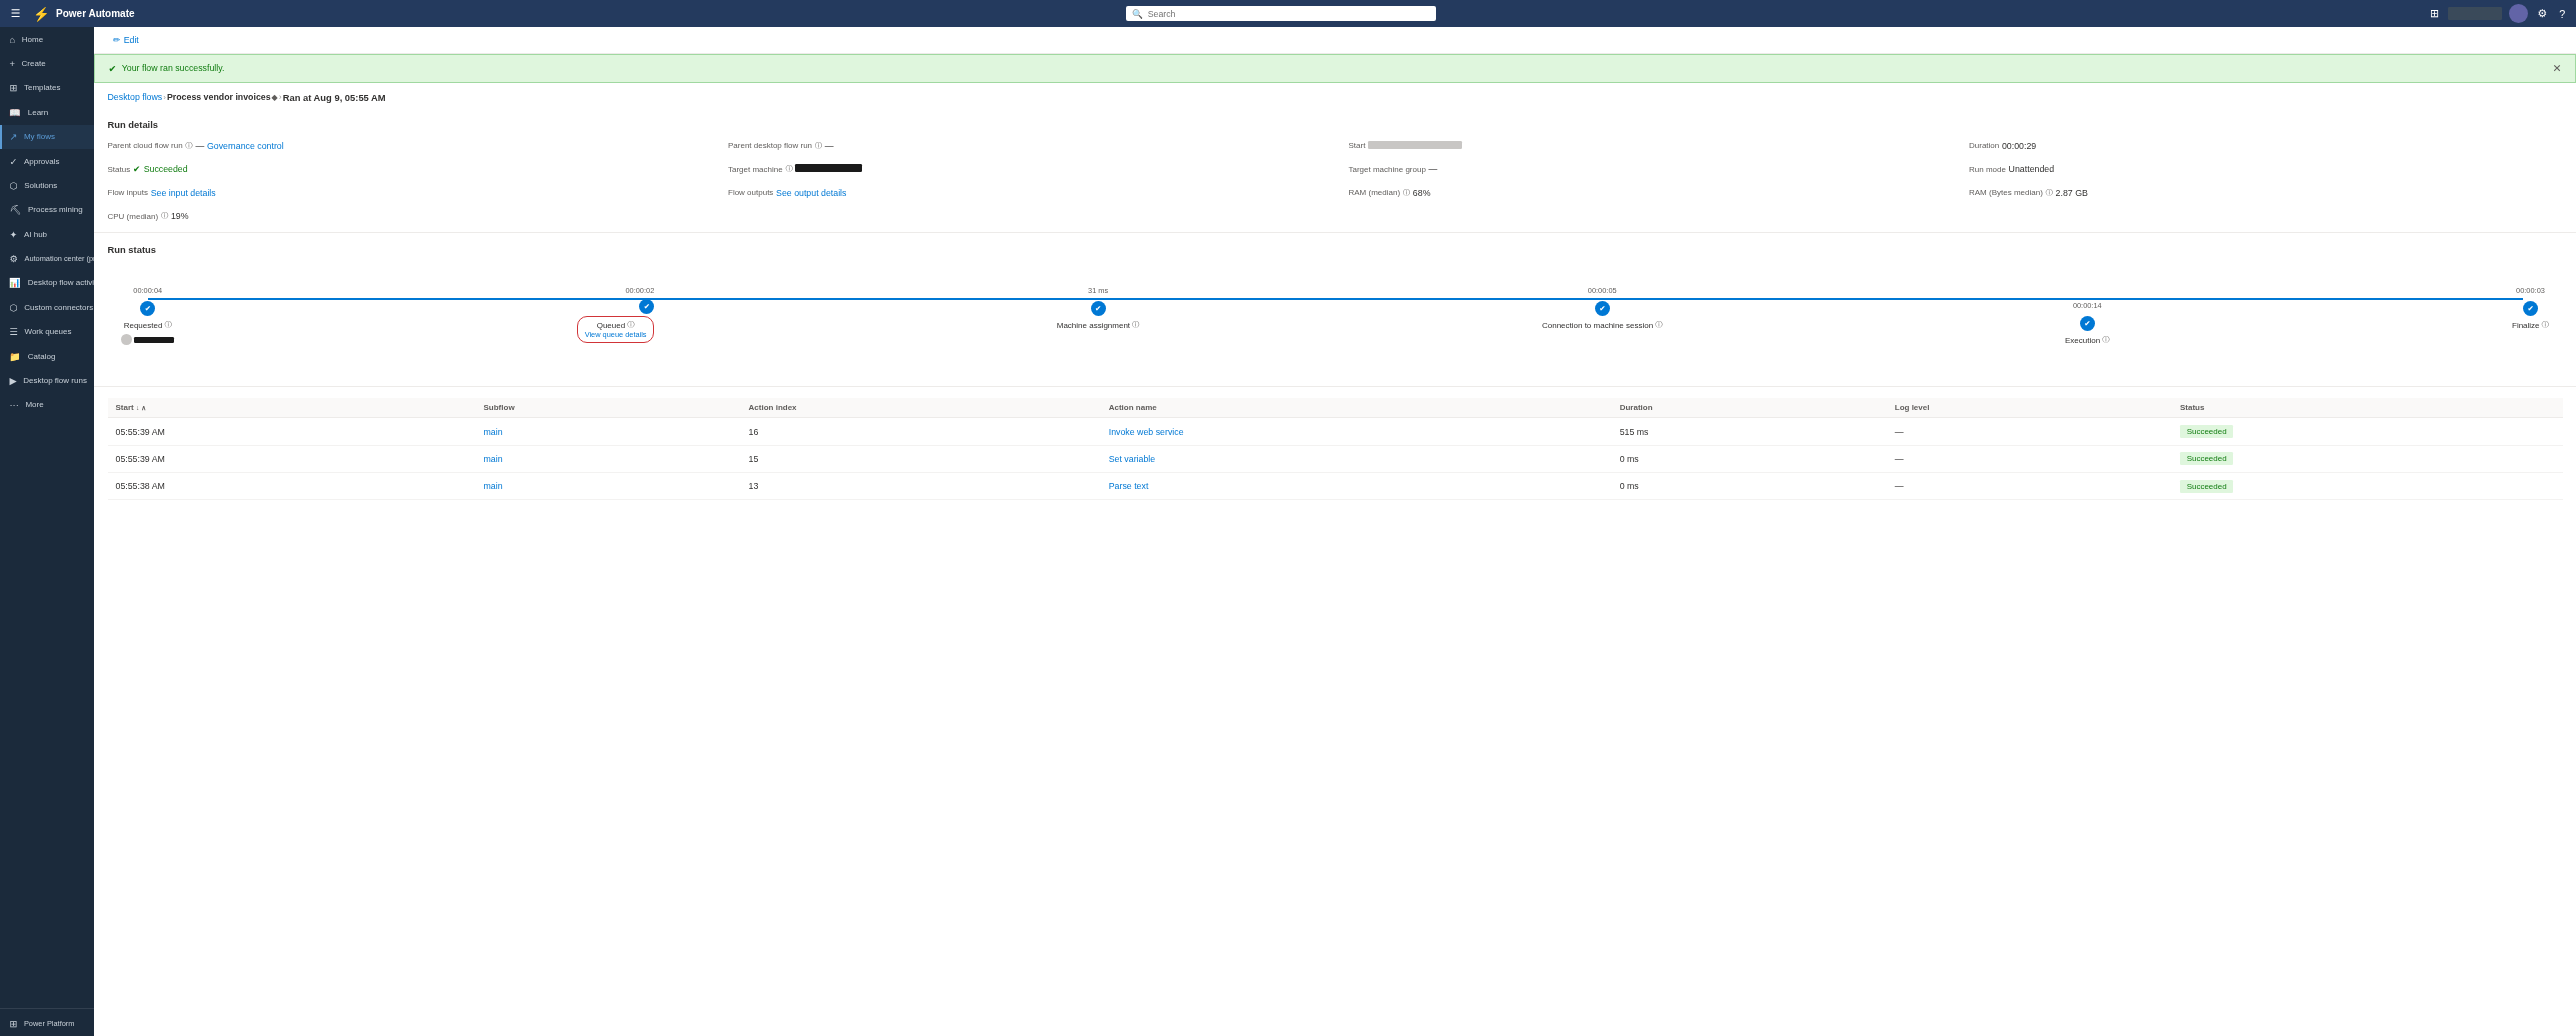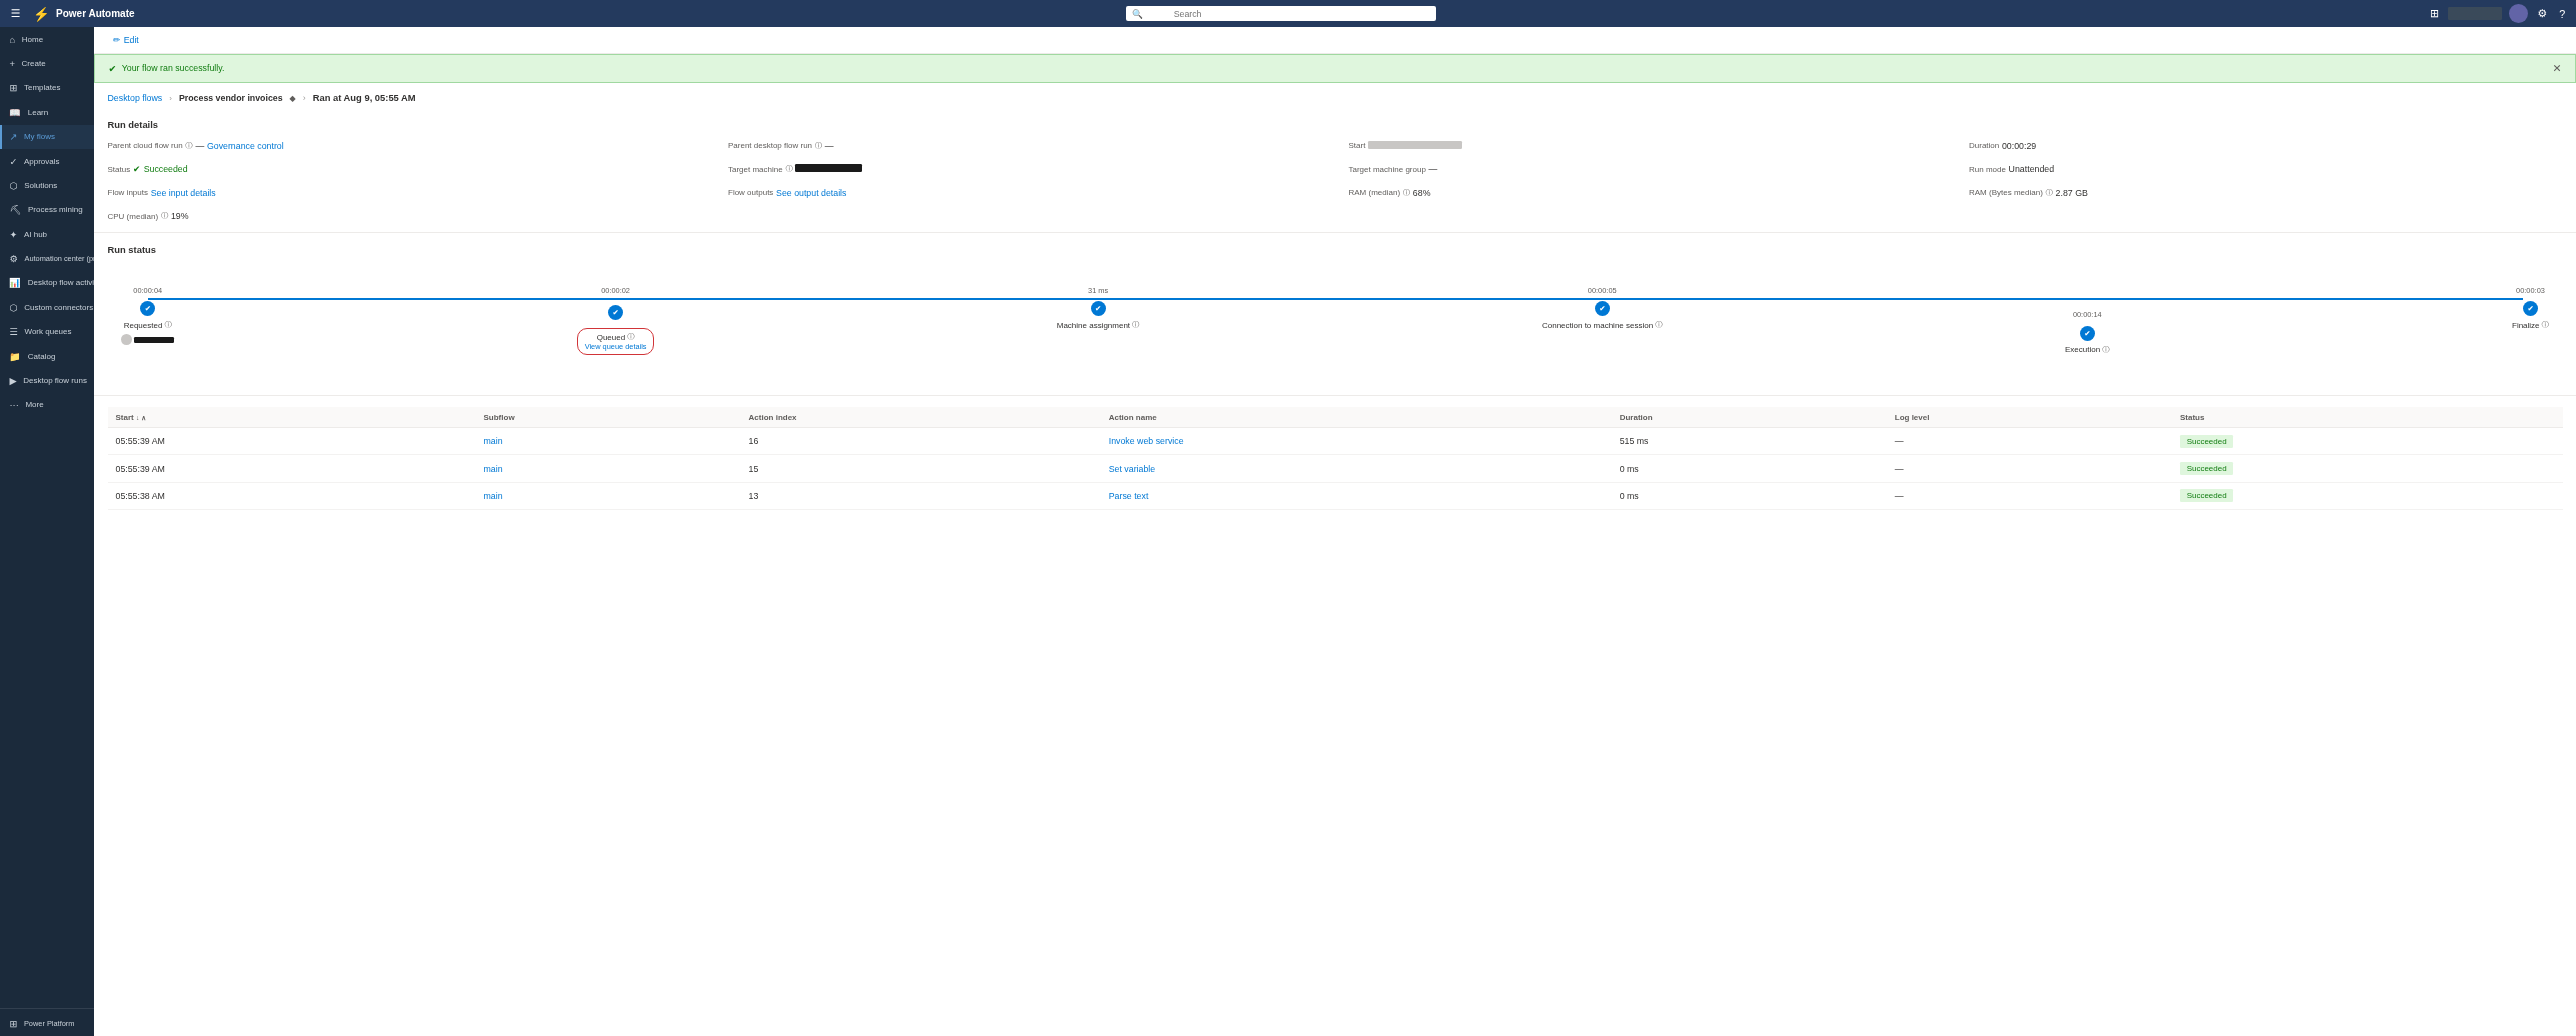--- a/index.html
+++ b/index.html
@@ -32,21 +32,20 @@
       padding: 2.7px 6.7px;
       width: 310px;
       gap: 4px;
     }
     .search-input-wrap input {
       border: none;
       outline: none;
       font-size: 8.8px;
       width: 100%;
       color: #323130;
-      margin-left: 26px;
     }
     .search-icon-nav { color: #605e5c; font-size: 8.8px; }
     .top-nav-right { display: flex; align-items: center; gap: 6.7px; }
     .nav-icon-btn { color: #fff; cursor: pointer; font-size: 10.8px; background: none; border: none; padding: 2.7px; }
     .env-badge { background: #1a2a3a; color: #fff; font-size: 7.4px; padding: 2px 5.4px; border-radius: 1.3px; }
     .avatar { width: 19px; height: 19px; border-radius: 50%; background: #6264a7; display: flex; align-items: center; justify-content: center; color: #fff; font-size: 7.4px; }
 
     
     .app-body { display: flex; flex: 1; overflow: hidden; }
 
@@ -112,22 +111,22 @@
       color: #107c10;
       font-size: 8.8px;
     }
     .success-icon { color: #107c10; font-size: 9.4px; }
     .close-banner { margin-left: auto; cursor: pointer; color: #605e5c; background: none; border: none; font-size: 10.8px; }
 
     
     .breadcrumb {
       padding: 9.4px 13.5px 5.4px;
       display: flex;
-      align-items: flex-end;
-      gap: 7px;
+      align-items: center;
+      gap: 1px;
       font-size: 8.8px;
       color: #605e5c;
     }
     .breadcrumb-link { color: #0078d4; cursor: pointer; text-decoration: none; }
     .breadcrumb-sep { color: #a19f9d; font-size: 8px; }
     .breadcrumb-current { color: #323130; font-size: 9.4px; font-weight: 600; }
     .breadcrumb-icon { font-size: 8px; color: #605e5c; }
 
     
     .section { padding: 10.8px 13.5px; border-bottom: 0.7px solid #edebe9; }
@@ -398,21 +397,21 @@
             <div style="display:flex;align-items:center;gap:2px;font-size:8px;">
               <span>Requested</span>
               <span class="info-icon">ⓘ</span>
             </div>
             <div style="display:flex;align-items:center;gap:2.7px;">
               <div style="width:10.8px;height:10.8px;background:#c8c6c4;border-radius:50%;"></div>
               <div style="width:40px;height:6.7px;background:#1a1a1a;border-radius:1.3px;"></div>
             </div>
           </div>
 
-          <div style="display:flex;flex-direction:column;align-items:center;gap:8px;">
+          <div style="display:flex;flex-direction:column;align-items:flex-end;gap:2px;">
             <div style="font-size:7.4px;color:#605e5c;margin-bottom:2.7px;">00:00:02</div>
             <div style="width:15px;height:15px;border-radius:50%;background:#0078d4;display:flex;align-items:center;justify-content:center;color:#fff;font-size:7.4px;">✔</div>
             <div style="border:1px solid #d13438;border-radius:10px;padding:2.7px 6.7px;display:flex;flex-direction:column;align-items:center;">
               <div style="display:flex;align-items:center;gap:2px;font-size:8px;">
                 <span>Queued</span>
                 <span class="info-icon">ⓘ</span>
               </div>
               <a style="color:#0078d4;font-size:7.4px;cursor:pointer;text-decoration:none;">View queue details</a>
             </div>
           </div>

